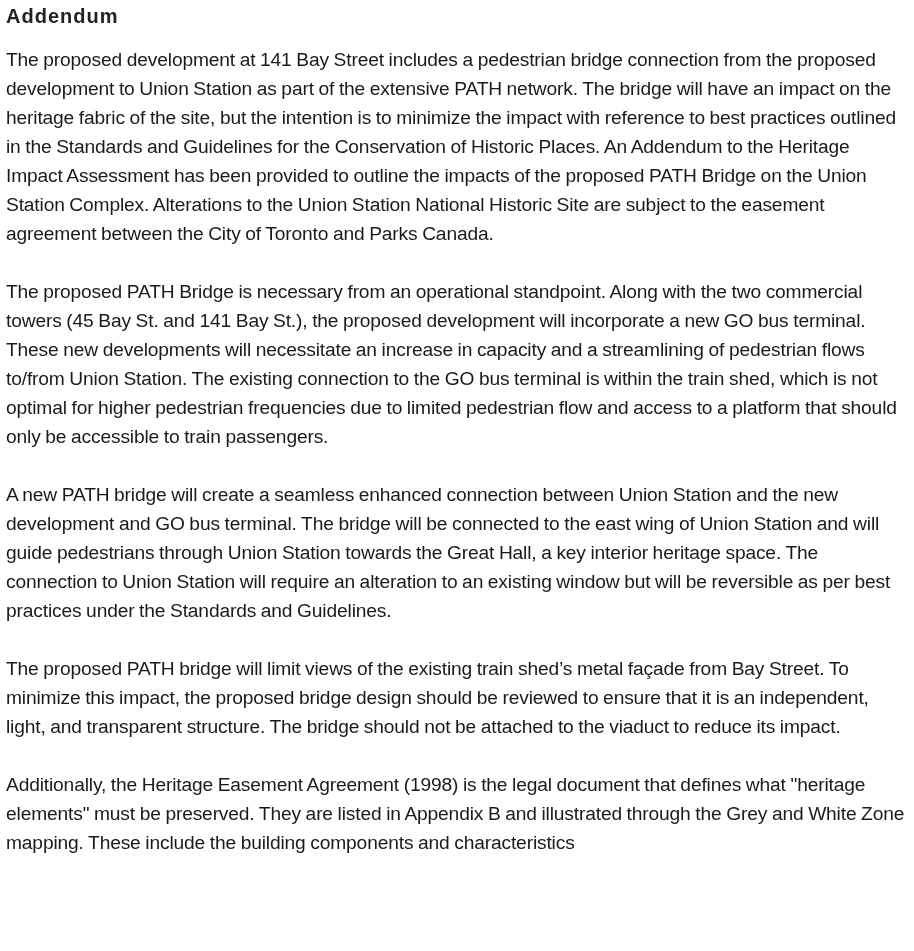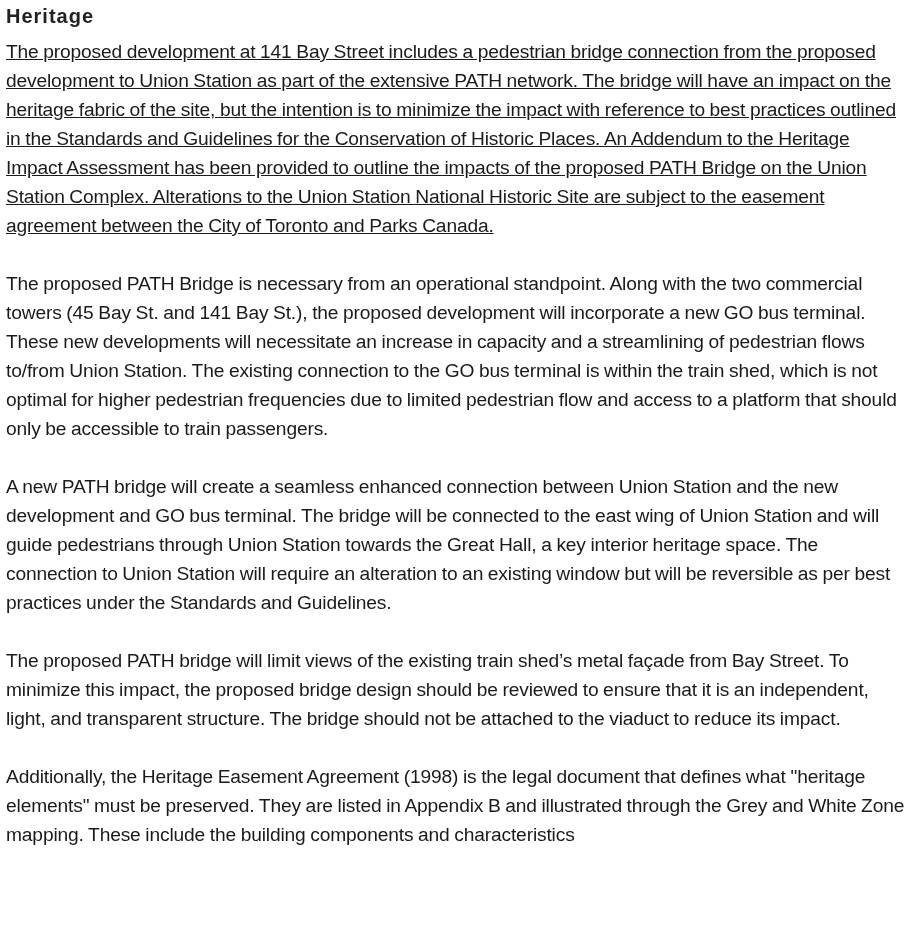--- a/index.html
+++ b/index.html
@@ -13,25 +13,25 @@
       font-size: 20px; line-height: 26px; letter-spacing: 1px;
       color: #222;
       margin: 0;
     }
     .para {
       font-size: 19.2px; line-height: 29px;
       margin: 0 0 29px 0;
       letter-spacing: -0.15px;
       word-spacing: -0.5px;
     }
-    .para.first { margin-top: 8px; text-decoration: underline; }
+    .para.first { margin-top: 16px; }
   </style>
 </head>
 <body>
 
 <div class="doc">
-  <h2 class="heading">Heritage</h2>
+  <h2 class="heading">Addendum</h2>
   <p class="para first">The proposed development at 141 Bay Street includes a pedestrian bridge connection from the proposed development to Union Station as part of the extensive PATH network. The bridge will have an impact on the heritage fabric of the site, but the intention is to minimize the impact with reference to best practices outlined in the Standards and Guidelines for the Conservation of Historic Places. An Addendum to the Heritage Impact Assessment has been provided to outline the impacts of the proposed PATH Bridge on the Union Station Complex.  Alterations to the Union Station National Historic Site are subject to the easement agreement between the City of Toronto and Parks Canada.</p>
   <p class="para">The proposed PATH Bridge is necessary from an operational standpoint. Along with the two commercial towers (45 Bay St. and 141 Bay St.), the proposed development will incorporate a new GO bus terminal. These new developments will necessitate an increase in capacity and a streamlining of pedestrian flows to/from Union Station. The existing connection to the GO bus terminal is within the train shed, which is not optimal for higher pedestrian frequencies due to limited pedestrian flow and access to a platform that should only be accessible to train passengers.</p>
   <p class="para">A new PATH bridge will create a seamless enhanced connection between Union Station and the new development and GO bus terminal. The bridge will be connected to the east wing of Union Station and will guide pedestrians through Union Station towards the Great Hall, a key interior heritage space. The connection to Union Station will require an alteration to an existing window but will be reversible as per best practices under the Standards and Guidelines.</p>
   <p class="para">The proposed PATH bridge will limit views of the existing train shed’s metal façade from Bay Street. To minimize this impact, the proposed bridge design should be reviewed to ensure that it is an independent, light, and transparent structure. The bridge should not be attached to the viaduct to reduce its impact.</p>
   <p class="para">Additionally, the Heritage Easement Agreement (1998) is the legal document that defines what "heritage elements" must be preserved.  They are listed in Appendix B and illustrated through the Grey and White Zone mapping.  These include the building components and characteristics</p>
 </div>
 
 </body></html>

